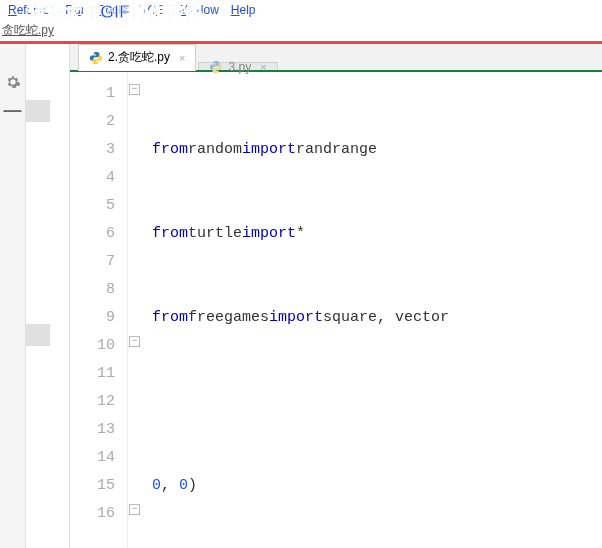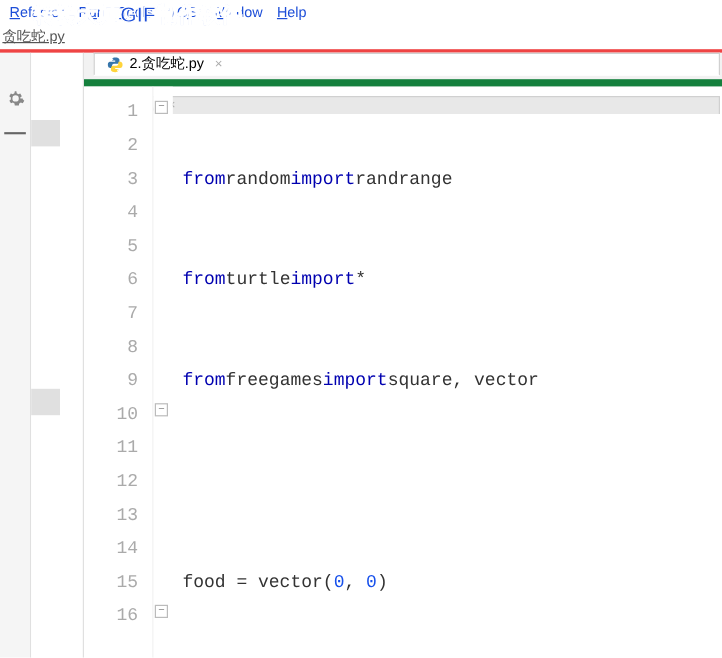--- a/index.html
+++ b/index.html
@@ -7,21 +7,21 @@
 .menubar { display: flex; gap: 12px; padding: 3px 8px; font-size: 12px; color: #1d4ed8; }
 .menubar span { cursor: pointer; }
 .menubar u { text-decoration: underline; }
 .watermark { position: absolute; top: 0; left: 28px; font-size: 18px; font-weight: bold; color: #1d4ed8; -webkit-text-stroke: 1px #fff; pointer-events: none; z-index: 10; }
 .breadcrumb { padding: 2px 2px; font-size: 12px; color: #555; border-bottom: 3px solid #ef4444; text-decoration: underline; }
 .main { display: flex; height: calc(100% - 42px); }
 .tool-col { width: 26px; background: #f5f5f5; border-right: 1px solid #e0e0e0; display: flex; flex-direction: column; align-items: center; padding-top: 30px; gap: 10px; }
 .left-rail { width: 44px; background: #fff; border-right: 1px solid #e0e0e0; position: relative; }
 .rail-mark { position: absolute; left: 0; width: 24px; height: 22px; background: #e0e0e0; }
 .editor-area { flex: 1; display: flex; flex-direction: column; }
-.tabs { display: flex; background: #f2f2f2; border-bottom: 6px solid #15803d; height: 28px; align-items: stretch; padding-left: 8px; flex-direction: column; }
+.tabs { display: flex; background: #f2f2f2; border-bottom: 2px solid #15803d; height: 28px; align-items: stretch; padding-left: 8px; }
 .tab { display: flex; align-items: center; gap: 5px; padding: 0 10px; border: 1px solid #d0d0d0; border-bottom: none; background: #e8e8e8; font-size: 12px; cursor: pointer; margin-right: 2px; }
 .tab.active { background: #fff; border-bottom: 1px solid #fff; margin-bottom: -1px; }
 .tab.inactive { color: #888; margin-top: 18px; }
 .py-icon { width: 14px; height: 14px; }
 .tab-close { color: #aaa; font-size: 11px; margin-left: 4px; }
 .code-area { flex: 1; display: flex; font-family: "Consolas", "Courier New", monospace; font-size: 15px; overflow: hidden; }
 .gutter { width: 58px; text-align: right; padding: 8px 12px 8px 4px; color: #aaa; background: #fff; border-right: 1px solid #eee; line-height: 28px; user-select: none; }
 .gutter div { height: 28px; }
 .fold-col { width: 16px; background: #fff; padding-top: 8px; line-height: 28px; position: relative; }
 .fold-col .fold { position: absolute; left: 1px; width: 11px; height: 11px; border: 1px solid #bbb; background: #fff; font-size: 9px; text-align: center; line-height: 9px; color: #888; }
@@ -106,21 +106,21 @@
       <div class="fold-col">
         <div class="fold" style="top:12px">−</div>
         <div class="fold" style="top:264px">−</div>
         <div class="fold" style="top:432px">−</div>
       </div>
       <div class="code">
         <div class="line"><span class="kw2">from</span> <span class="fn">random</span> <span class="kw2">import</span> <span class="fn">randrange</span></div>
         <div class="line"><span class="kw2">from</span> <span class="fn">turtle</span> <span class="kw2">import</span> <span class="fn">*</span></div>
         <div class="line"><span class="kw2">from</span> <span class="fn">freegames</span> <span class="kw2">import</span> <span class="fn">square, vector</span></div>
         <div class="line"></div>
-        <div class="line"><span class="fn">food = vector(</span><span class="num">0</span><span class="fn">, </span><span class="num">0</span><span class="fn">)</span></div>
+        <div class="line"><span class="num">0</span><span class="fn">, </span><span class="num">0</span><span class="fn">)</span></div>
         
         
         
         
         
         
         
         
         
         

